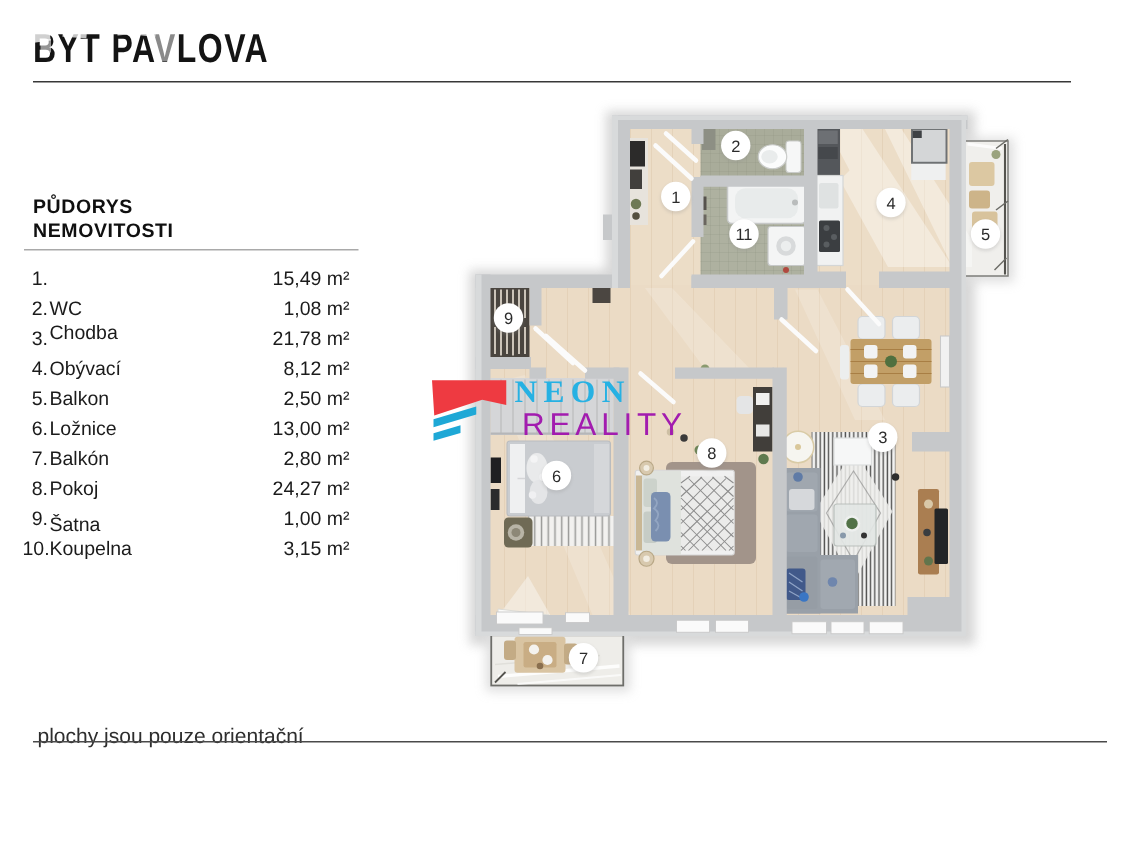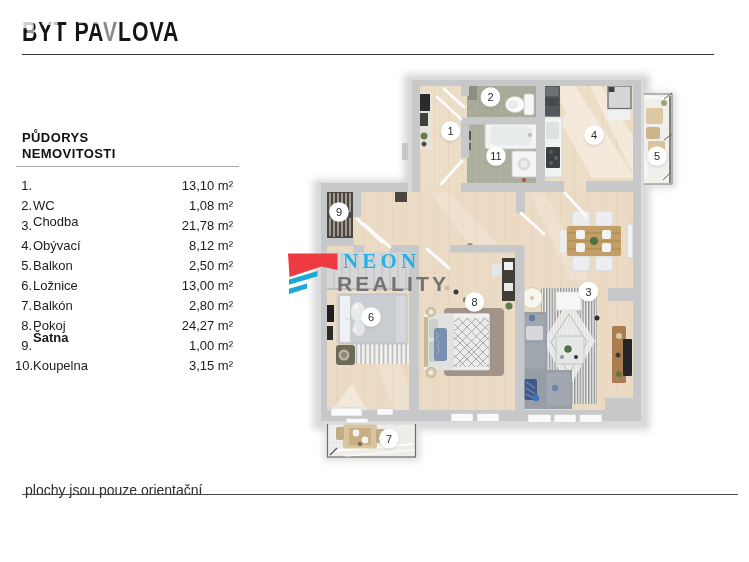--- a/index.html
+++ b/index.html
@@ -19,21 +19,21 @@
 
 <div class="abs" style="left:21.5px;top:53.5px;width:692px;height:1.7px;background:#383838;"></div>
 
 <div class="abs" style="left:22px;top:130px;font-size:13px;font-weight:700;letter-spacing:.4px;line-height:15.5px;color:#101010;">PŮDORYS<br>NEMOVITOSTI</div>
 
 <div class="abs" style="left:16px;top:166px;width:223px;height:1px;background:#a9a9a9;"></div>
 
 <div class="abs" style="left:0;top:0;width:749px;height:562px;font-size:13px;color:#1b1b1b;">
 <div class="abs" style="left:15px;top:178px;width:17px;text-align:right;">1.</div>
     <div class="abs" style="left:33px;top:178px;margin-top:36px;">Chodba</div>
-    <div class="abs" style="left:150px;top:178px;width:83px;text-align:right;">13,10 m²</div>
+    <div class="abs" style="left:150px;top:178px;width:83px;text-align:right;">15,49 m²</div>
 <div class="abs" style="left:15px;top:198px;width:17px;text-align:right;">2.</div>
     <div class="abs" style="left:33px;top:198px;">WC</div>
     <div class="abs" style="left:150px;top:198px;width:83px;text-align:right;">1,08 m²</div>
 <div class="abs" style="left:15px;top:218px;width:17px;text-align:right;">3.</div>
     <div class="abs" style="left:150px;top:218px;width:83px;text-align:right;">21,78 m²</div>
 <div class="abs" style="left:15px;top:238px;width:17px;text-align:right;">4.</div>
     <div class="abs" style="left:33px;top:238px;">Obývací</div>
     <div class="abs" style="left:150px;top:238px;width:83px;text-align:right;">8,12 m²</div>
 <div class="abs" style="left:15px;top:258px;width:17px;text-align:right;">5.</div>
     <div class="abs" style="left:33px;top:258px;">Balkon</div>
@@ -41,21 +41,21 @@
 <div class="abs" style="left:15px;top:278px;width:17px;text-align:right;">6.</div>
     <div class="abs" style="left:33px;top:278px;">Ložnice</div>
     <div class="abs" style="left:150px;top:278px;width:83px;text-align:right;">13,00 m²</div>
 <div class="abs" style="left:15px;top:298px;width:17px;text-align:right;">7.</div>
     <div class="abs" style="left:33px;top:298px;">Balkón</div>
     <div class="abs" style="left:150px;top:298px;width:83px;text-align:right;">2,80 m²</div>
 <div class="abs" style="left:15px;top:318px;width:17px;text-align:right;">8.</div>
     <div class="abs" style="left:33px;top:318px;">Pokoj</div>
     <div class="abs" style="left:150px;top:318px;width:83px;text-align:right;">24,27 m²</div>
 <div class="abs" style="left:15px;top:338px;width:17px;text-align:right;">9.</div>
-    <div class="abs" style="left:33px;top:330px;font-weight:bold;">Šatna</div>
+    <div class="abs" style="left:33px;top:342px;">Šatna</div>
     <div class="abs" style="left:150px;top:338px;width:83px;text-align:right;">1,00 m²</div>
 <div class="abs" style="left:15px;top:358px;width:17px;text-align:left;">10.</div>
     <div class="abs" style="left:33px;top:358px;">Koupelna</div>
     <div class="abs" style="left:150px;top:358px;width:83px;text-align:right;">3,15 m²</div>
 </div>
 
 <div class="abs" style="left:25px;top:482px;font-size:14px;color:#2e2e2e;">plochy jsou pouze orientační</div>
 
 <div class="abs" style="left:22px;top:493.5px;width:716px;height:1.6px;background:#4a4a4a;"></div>
 
@@ -498,13 +498,13 @@
 
 <polygon points="10,5.5 59.5,5.5 59.5,22 43.5,18.5 11.5,29" fill="#ee3a41"></polygon>
 
 <polygon points="11,31.5 39.5,23 39.5,28.3 11,36.8" fill="#1ea8d6"></polygon>
 
 <polygon points="11,40.8 29,35.5 29,40.6 11,45.9" fill="#1ea8d6"></polygon>
 </svg>
 
 <div class="abs" style="left:343px;top:249px;font-size:21px;font-weight:700;letter-spacing:4.2px;color:#26b1e3;font-family:Liberation Serif, serif;">NEON</div>
 
-<div class="abs" style="left:337px;top:271.5px;font-size:21px;font-weight:700;letter-spacing:3.2px;color:#737373;">REALITY</div>
+<div class="abs" style="left:348px;top:271.5px;font-size:21px;font-weight:400;letter-spacing:3.2px;color:#a21caf;">REALITY</div>
 
 </body></html>

